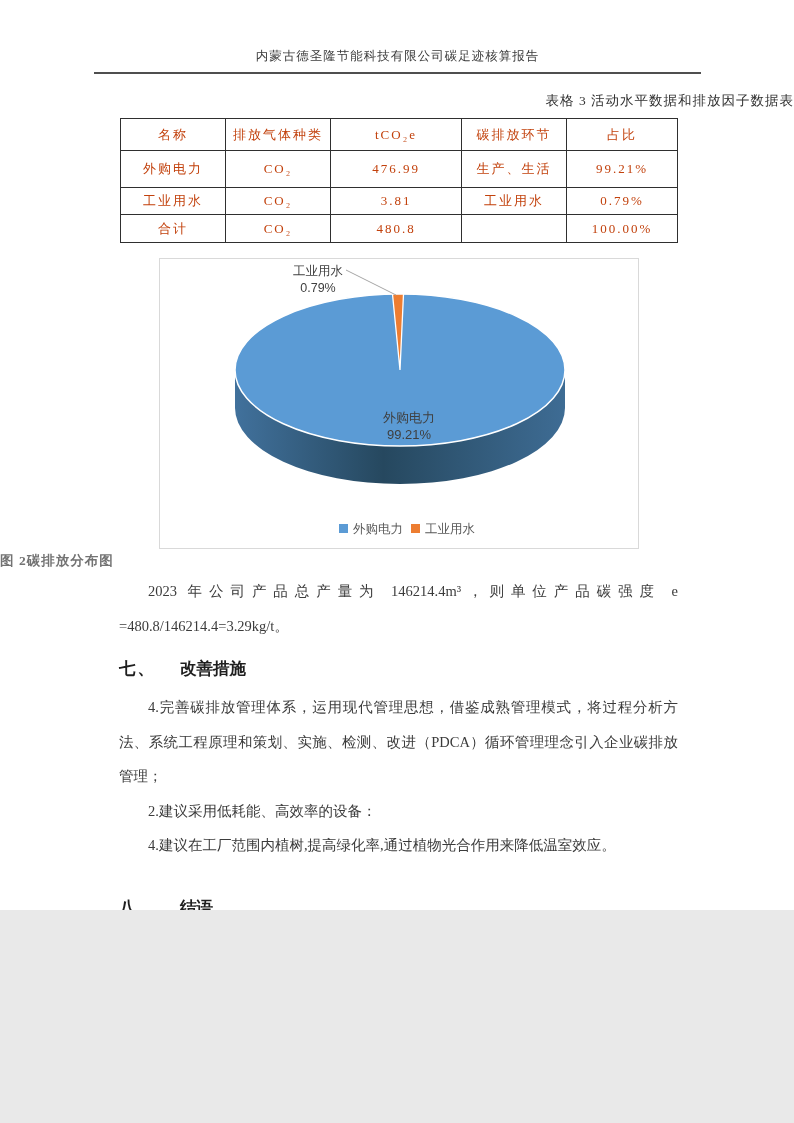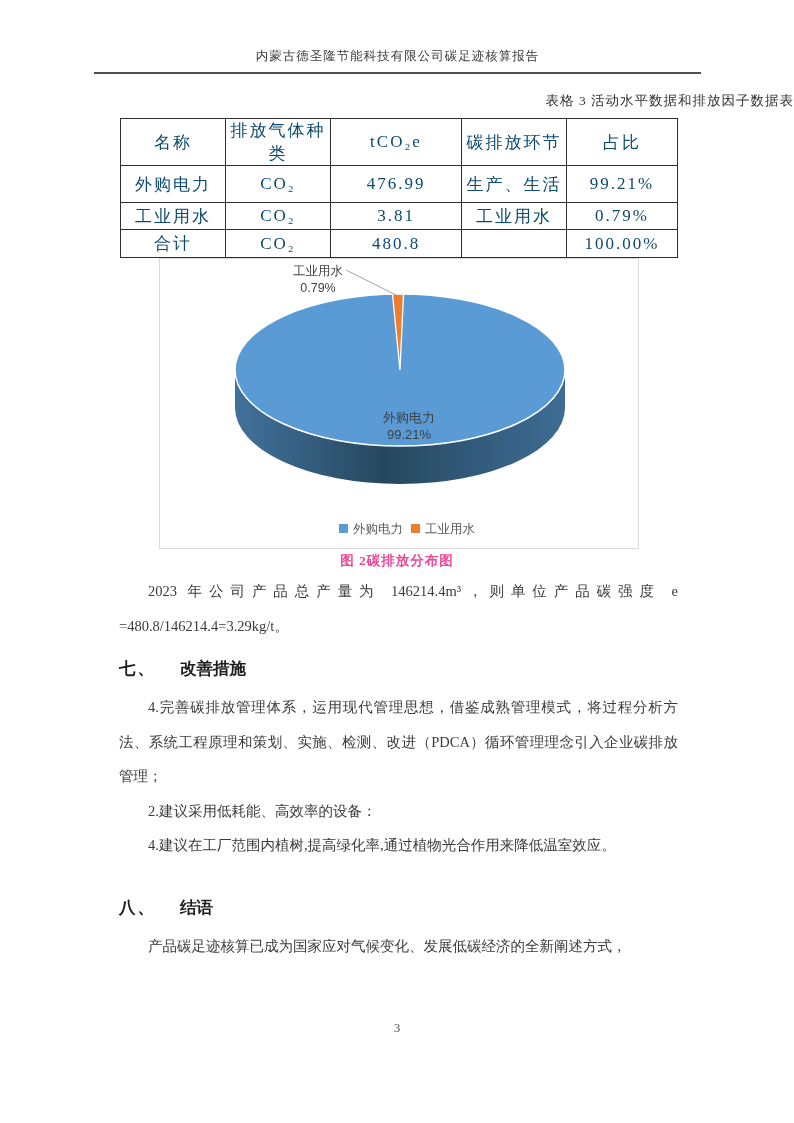--- a/index.html
+++ b/index.html
@@ -1,19 +1,19 @@
 <!DOCTYPE html>
 <html><head>
 <meta charset="utf-8">
 <style>
   * { margin:0; padding:0; box-sizing:border-box; }
   html,body { background:#e9e9e9; }
   .page {
     position:relative;
-    width:794px; height:1123px;
+    width:794px; height:910px;
     margin:0 auto;
     background:#ffffff;
     font-family:"Liberation Serif","DejaVu Serif",serif;
     color:#353535;
     overflow:hidden;
     padding-left:39px;
   }
   .doc-header {
     position:absolute; top:48px; left:94px; right:93px;
     text-align:center;
@@ -22,21 +22,21 @@
     border-bottom:2px solid #4f4f4f;
   }
   .table-title {
     position:absolute; top:92px; left:0; width:100%;
     text-align:right; font-size:13.5px; letter-spacing:1px; color:#303030;
   }
   table.data-table {
     position:absolute; top:118px; left:120px;
     width:557px; table-layout:fixed;
     border-collapse:collapse;
-    font-size:17px; color:#0c4a6e;
+    font-size:13px; color:#c2410c;
   }
   table.data-table th, table.data-table td {
     border:1.4px solid #2f2f2f;
     text-align:center; vertical-align:middle;
     font-weight:normal;
     letter-spacing:2px;
     padding:0;
   }
   .chart-frame {
     position:absolute; top:258px; left:159px;
@@ -48,21 +48,21 @@
   .chart-text {
     font-family:"Liberation Sans","DejaVu Sans",sans-serif;
     fill:#3f3f3f;
   }
   .legend-text {
     font-family:"Liberation Sans","DejaVu Sans",sans-serif;
     fill:#595959;
   }
   .chart-caption {
     position:absolute; top:552px; left:0; width:100%;
-    text-align:center; font-size:13.5px; font-weight:bold; color:#ec4899;
+    font-size:13.5px; font-weight:bold; color:#737373;
     letter-spacing:1px;
   }
   .body-flow {
     position:absolute; top:574px; left:119px; width:559px;
     font-size:14.5px; line-height:34.5px; color:#3b3b3b;
   }
   .para { text-align:justify; }
   .para.indent { text-indent:2em; }
   .stretch-line { display:block; text-align:justify; text-align-last:justify; }
   .plain-line { display:block; }

